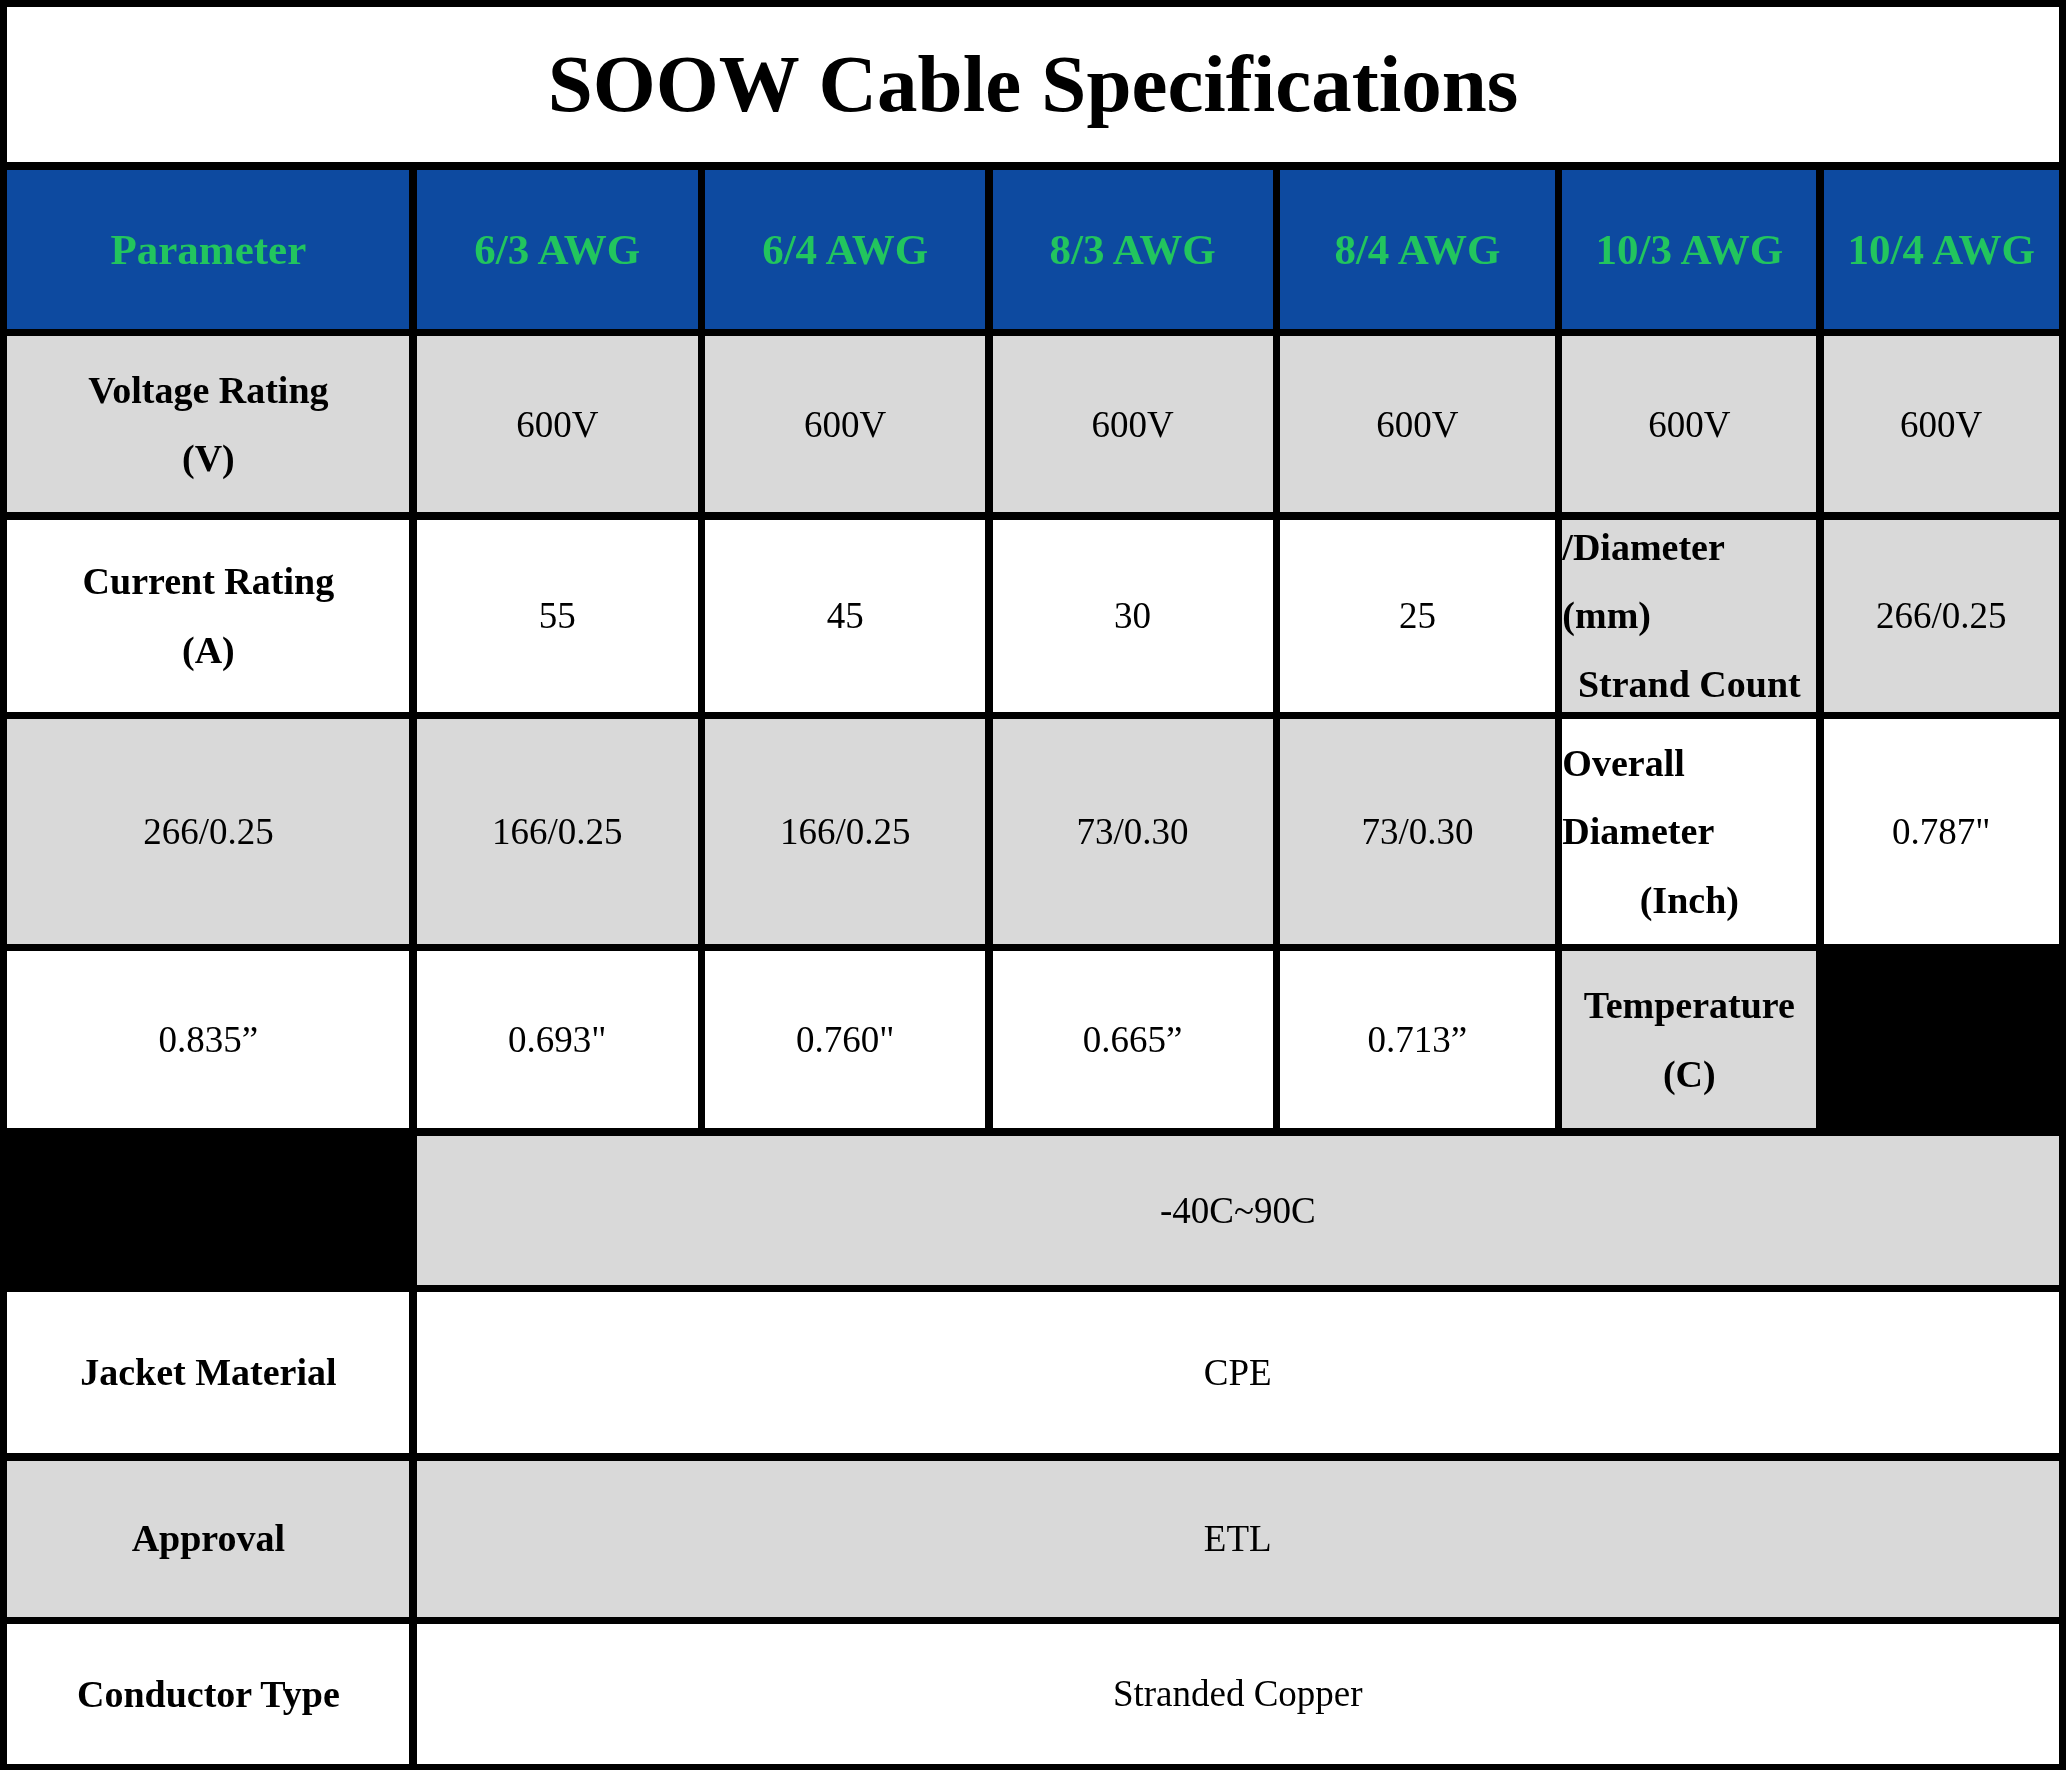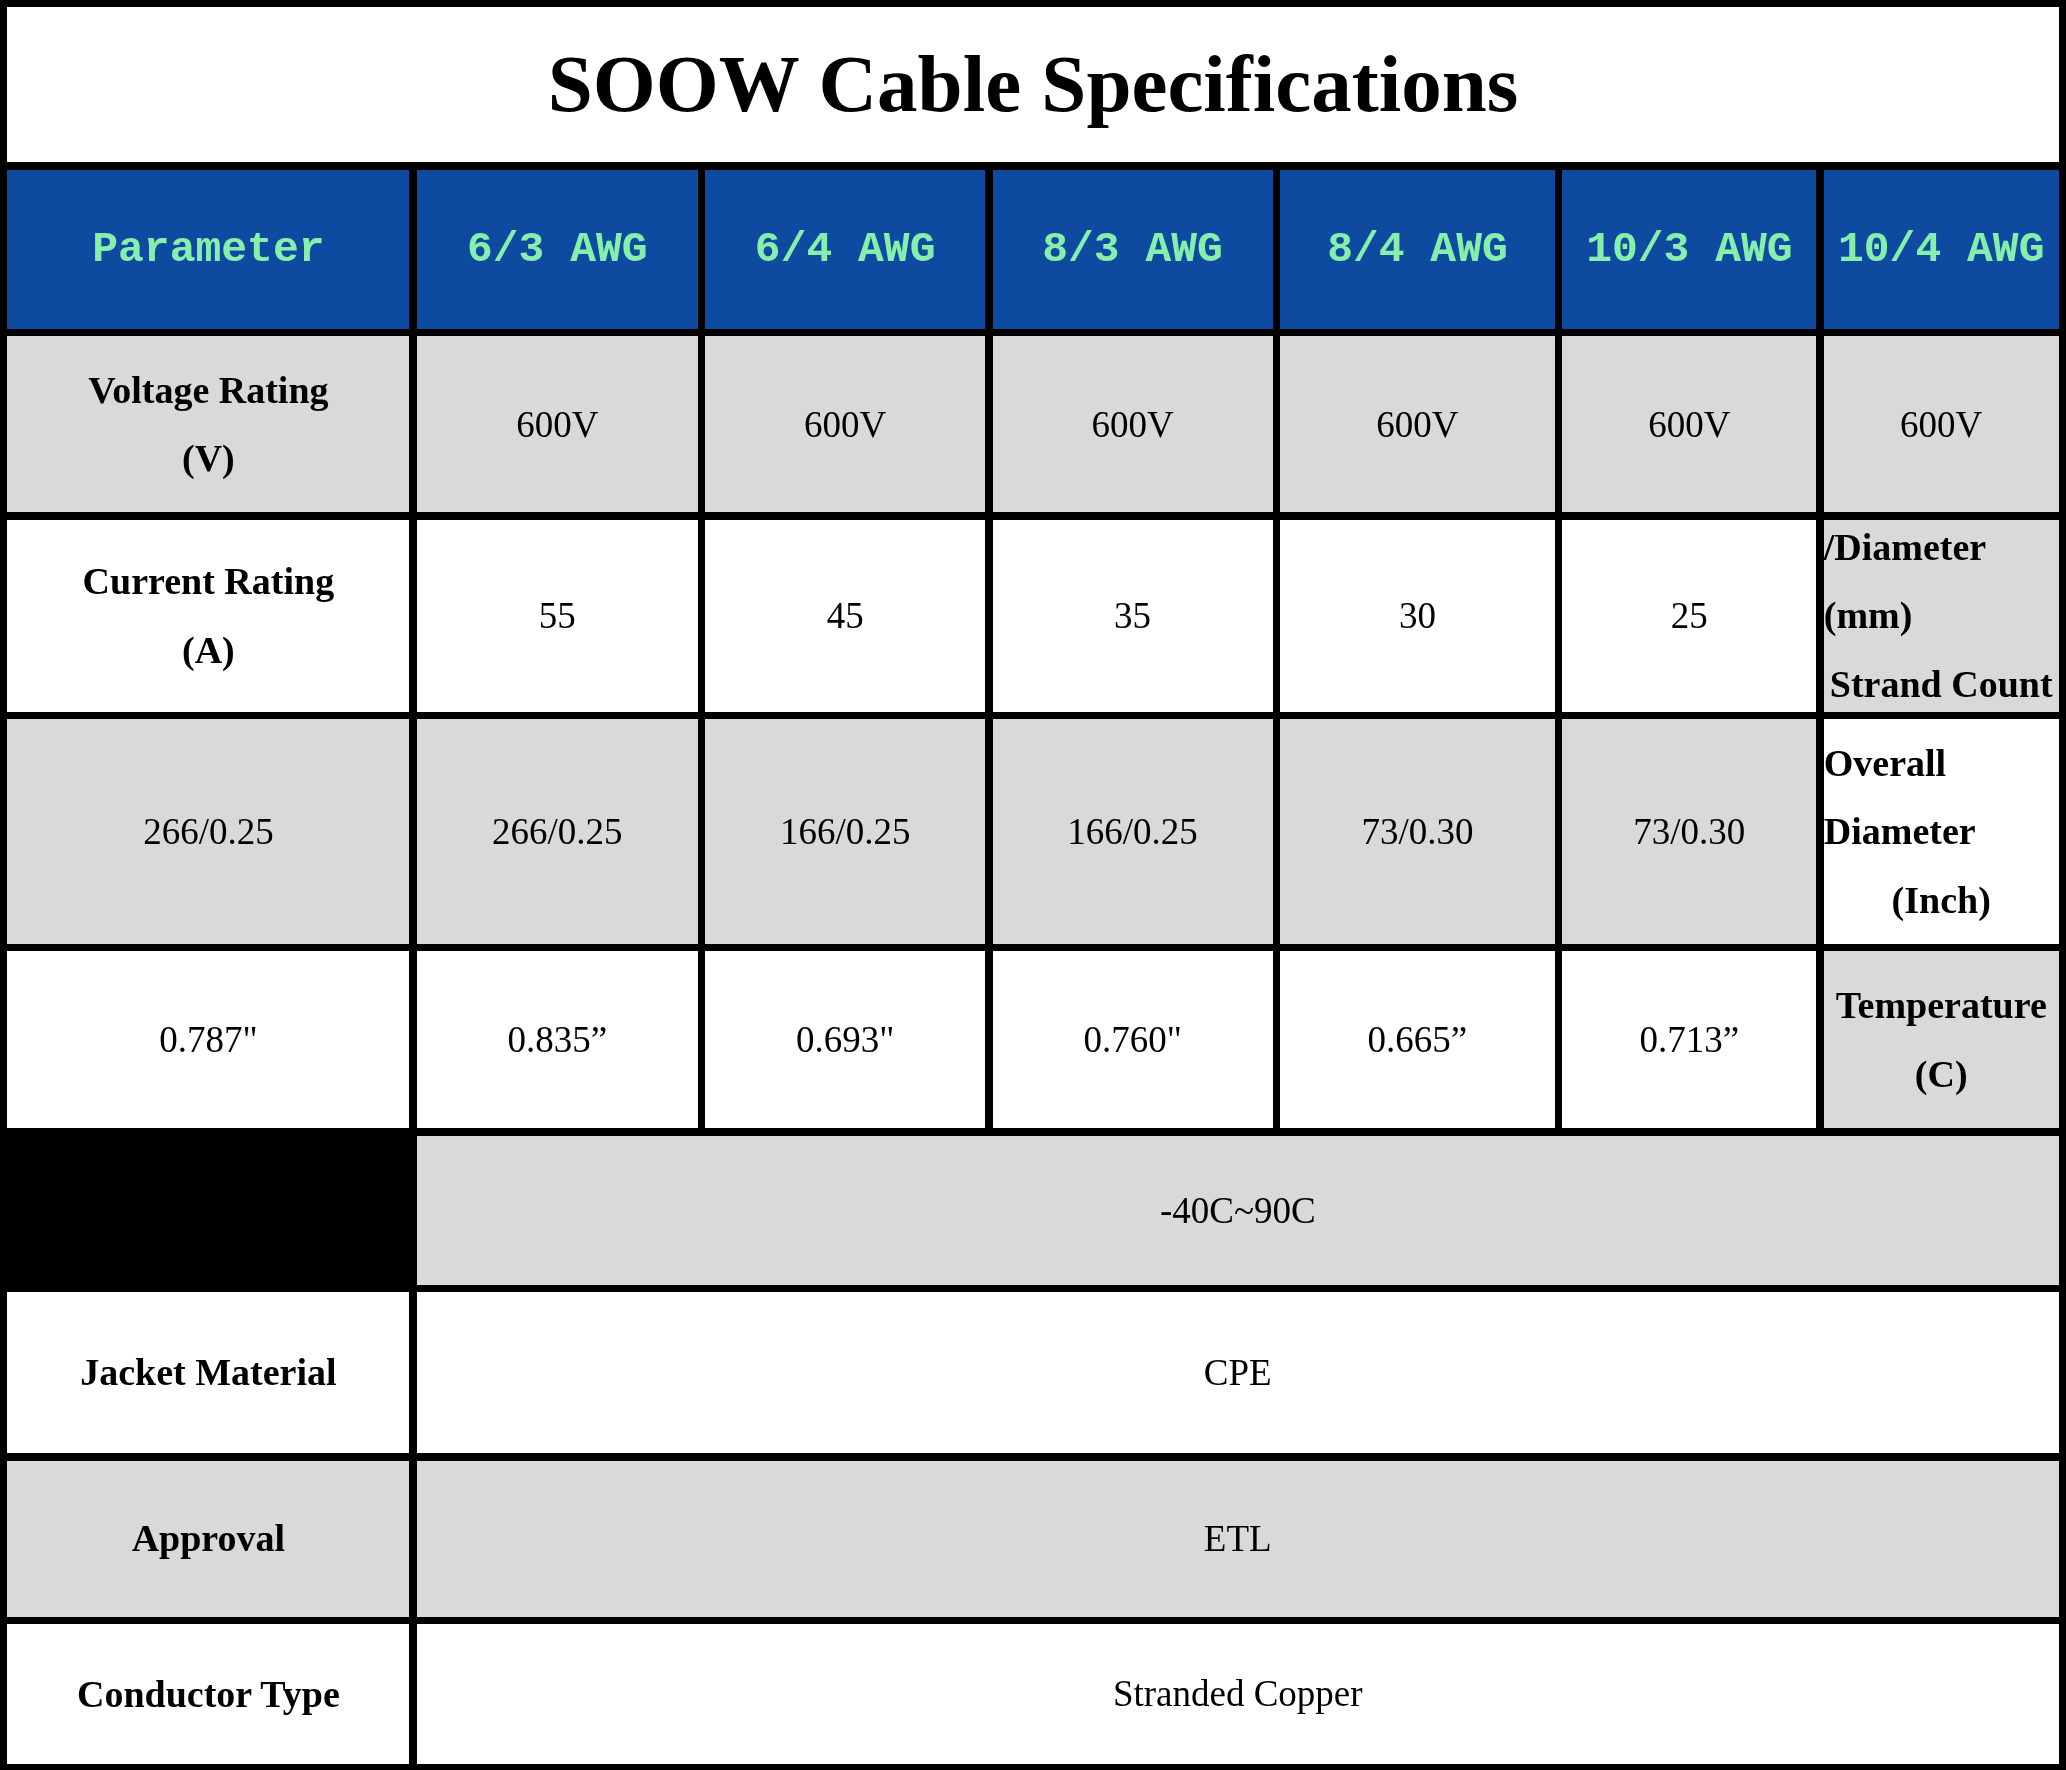--- a/index.html
+++ b/index.html
@@ -29,24 +29,23 @@
   .title-cell {
     grid-column: 1 / 8;
     background: #ffffff;
     font-weight: bold;
     font-size: 81px;
     line-height: 1;
   }
 
   .head-cell {
     background: #0D4AA0;
-    color: #86efac;
+    color: #22c55e;
     font-weight: bold;
     font-size: 43px;
-    font-family: Liberation Mono, monospace;
   }
 
   .bg-gray  { background: #D9D9D9; }
   .bg-white { background: #ffffff; }
 
   .label-cell {
     flex-direction: column;
     font-weight: bold;
     font-size: 38px;
     line-height: 1.8;
@@ -81,21 +80,20 @@
   <div class="cell value-cell bg-gray">600V</div>
   <div class="cell value-cell bg-gray">600V</div>
   <div class="cell value-cell bg-gray">600V</div>
 
   <div class="cell label-cell bg-white">
     <span>Current Rating</span>
     <span>(A)</span>
   </div>
   <div class="cell value-cell bg-white">55</div>
   <div class="cell value-cell bg-white">45</div>
-  <div class="cell value-cell bg-white">35</div>
   <div class="cell value-cell bg-white">30</div>
   <div class="cell value-cell bg-white">25</div>
 
   <div class="cell label-cell bg-gray">
     <span>/Diameter (mm)</span>
     <span>Strand Count</span>
   </div>
   <div class="cell value-cell bg-gray">266/0.25</div>
   <div class="cell value-cell bg-gray">266/0.25</div>
   <div class="cell value-cell bg-gray">166/0.25</div>

